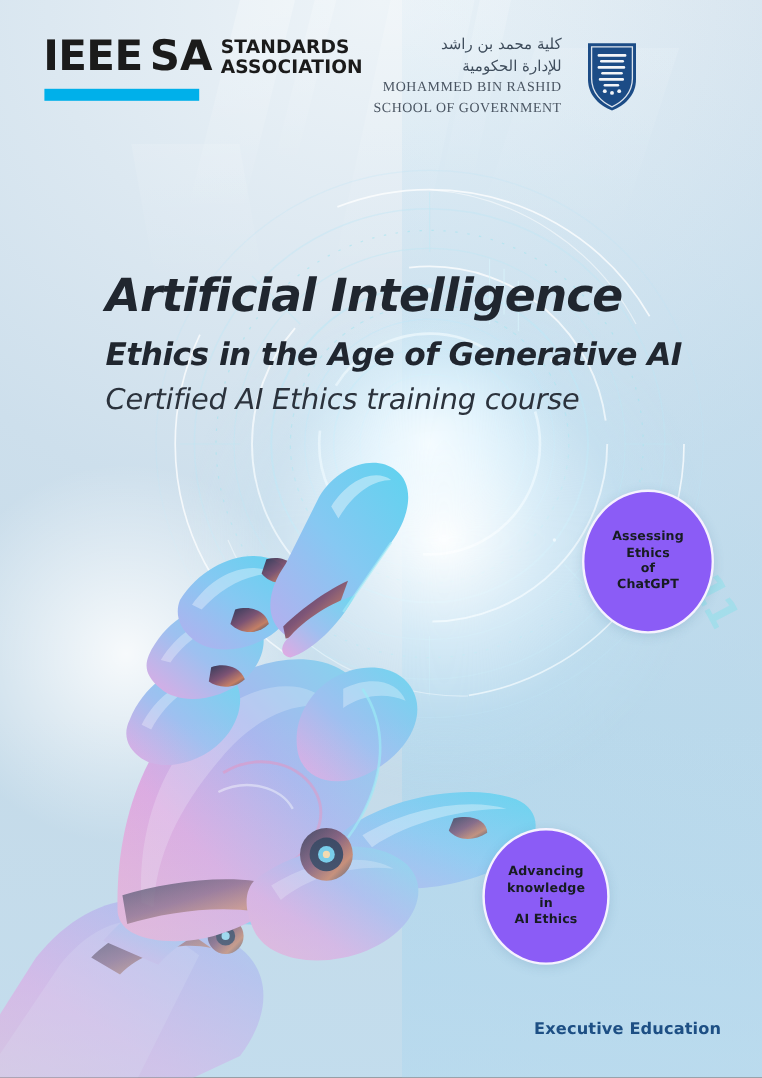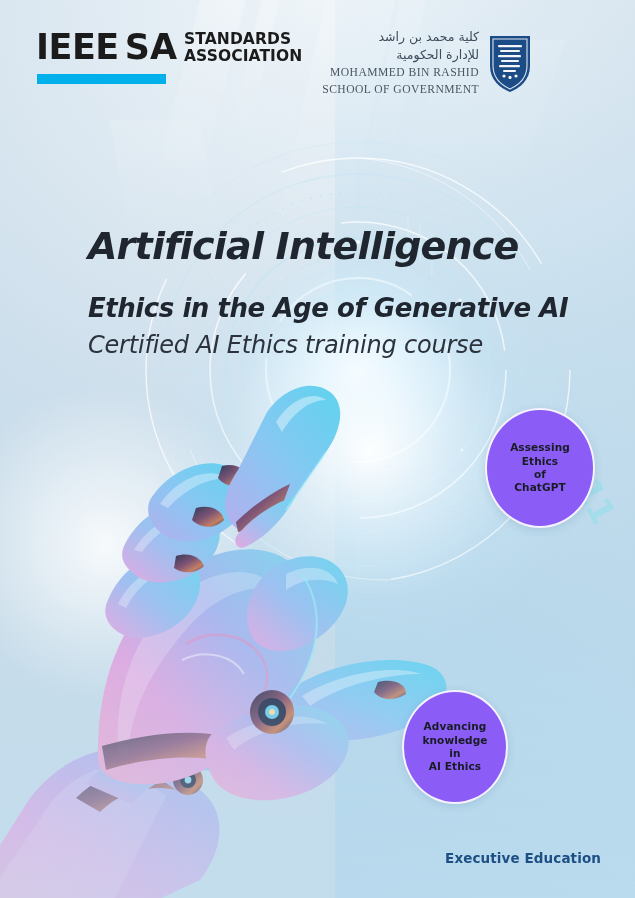--- a/index.html
+++ b/index.html
@@ -62,21 +62,21 @@
     display:flex;align-items:baseline;gap:6px;
   }
   .ieee-sa{letter-spacing:0px;}
   .ieee-bar{position:absolute;left:1px;top:44px;width:129px;height:10px;background:#00b0ea;}
   .ieee-words{
     position:absolute;left:148px;top:1px;
     font-family:"DejaVu Sans",sans-serif;
     font-weight:bold;font-size:15.5px;line-height:1.12;color:#1b1b1b;letter-spacing:.1px;
   }
 
-  .mbr-logo{position:absolute;right:22px;top:28px;display:flex;align-items:center;gap:9px;}
+  .mbr-logo{position:absolute;right:22px;top:28px;display:flex;align-items:center;gap:20px;}
   .mbr-text{text-align:right;}
   .mbr-ar{
     font-family:"DejaVu Sans",sans-serif;
     font-size:12.5px;line-height:1.45;color:#3f4d5c;direction:rtl;white-space:nowrap;
   }
   .mbr-en{
     font-family:Liberation Serif, serif;
     font-size:11.6px;line-height:1.28;color:#4a5562;letter-spacing:.45px;white-space:nowrap;margin-top:2px;
   }
   .shield{width:44px;height:62px;}
@@ -84,21 +84,21 @@
   
   .titles{position:absolute;left:88px;top:226px;width:520px;}
   .t1{
     font-family:"DejaVu Sans",sans-serif;
     font-weight:bold;font-style:italic;font-size:38px;line-height:1.06;
     color:#20262f;letter-spacing:-.8px;white-space:nowrap;
   }
   .t2{
     font-family:"DejaVu Sans",sans-serif;
     font-weight:bold;font-style:italic;font-size:26px;line-height:1.1;
-    color:#20262f;letter-spacing:-.45px;white-space:nowrap;margin-top:28px;
+    color:#20262f;letter-spacing:-.45px;white-space:nowrap;margin-top:16px;
   }
   .t3{
     font-family:"DejaVu Sans",sans-serif;
     font-weight:400;font-style:italic;font-size:24px;line-height:1.1;
     color:#2b323c;letter-spacing:-.2px;white-space:nowrap;margin-top:9px;
   }
 
   
   .badge{
     position:absolute;border-radius:50%;

